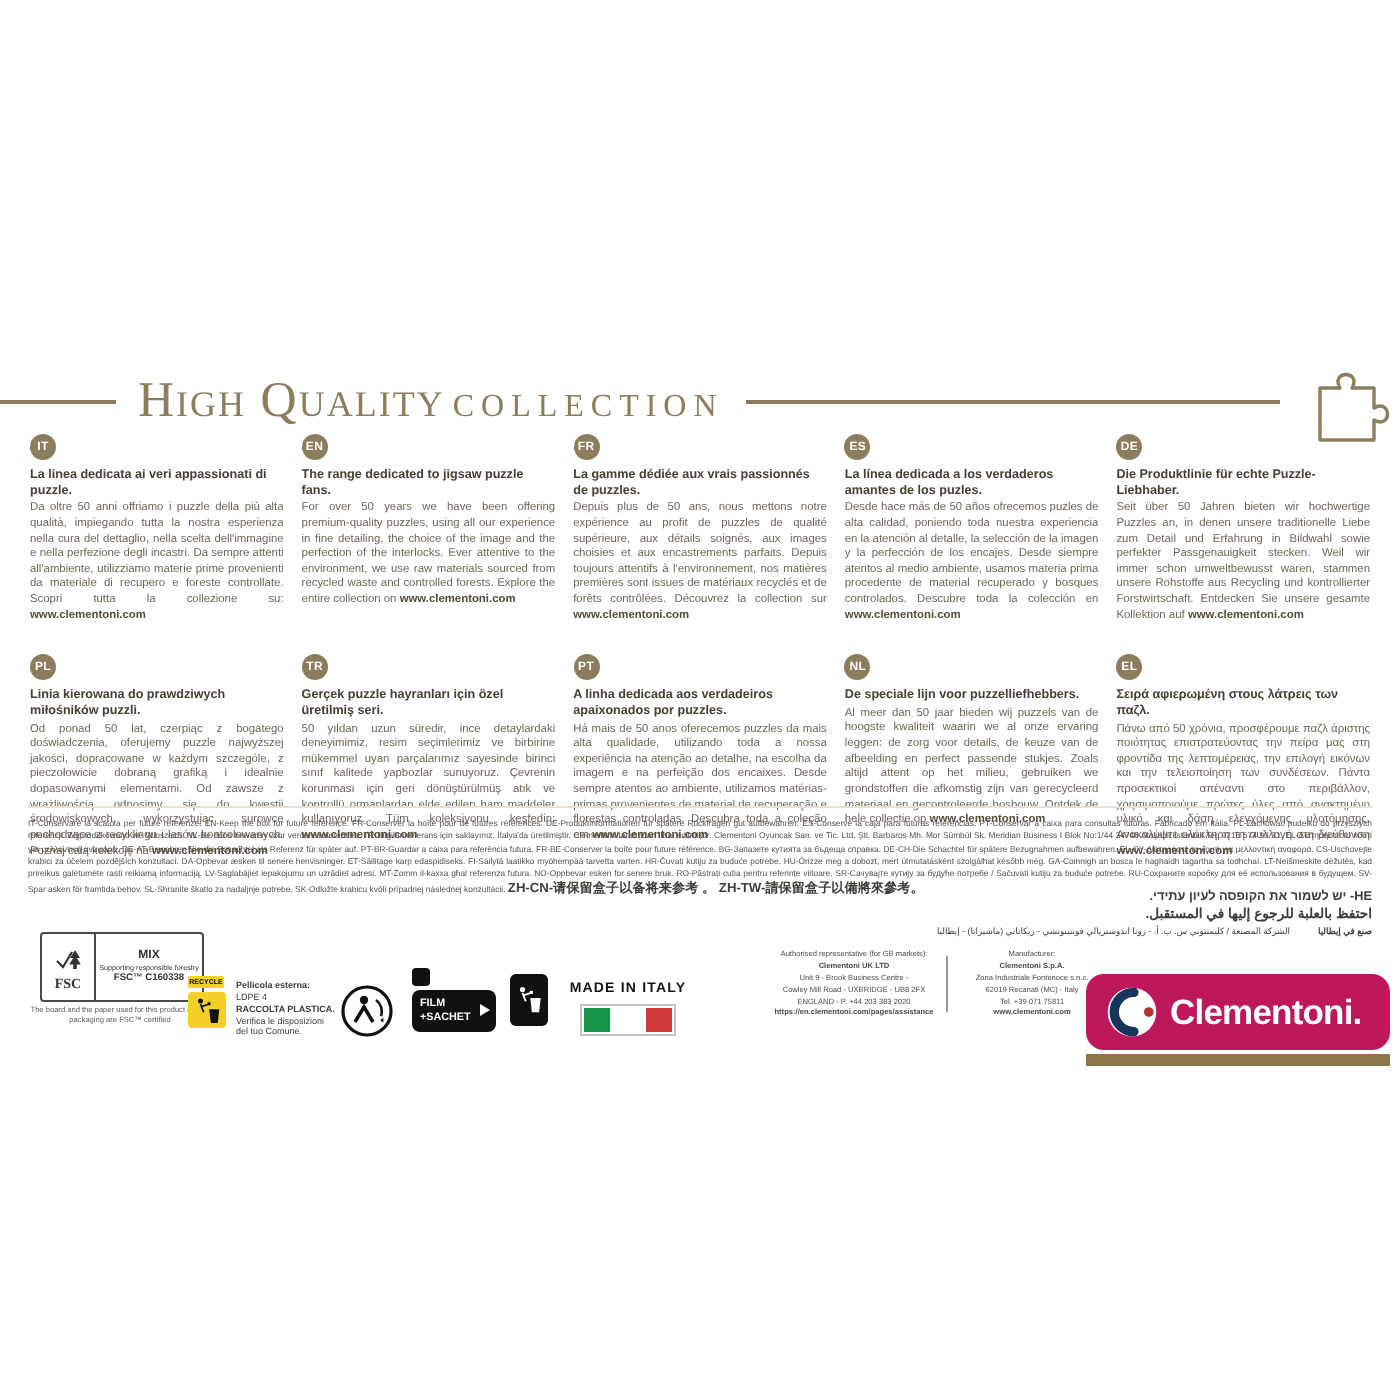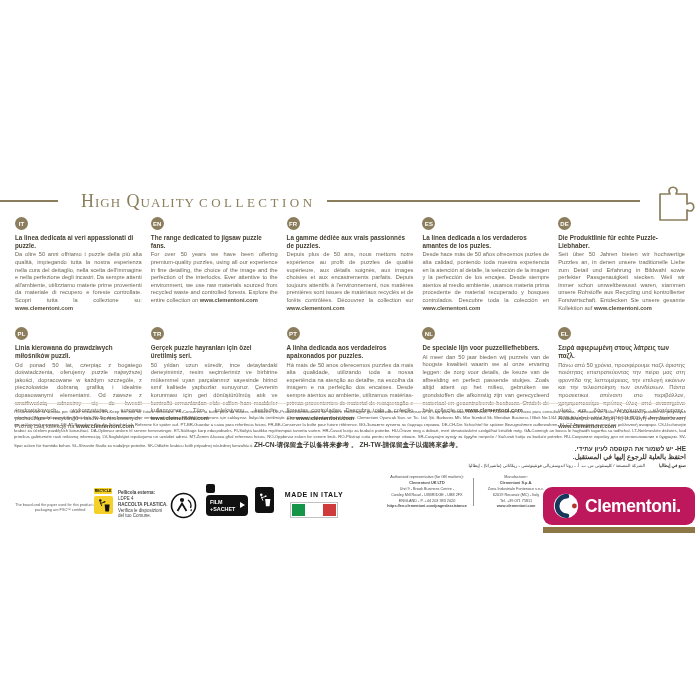--- a/index.html
+++ b/index.html
@@ -5,22 +5,22 @@
   html,body{margin:0;padding:0;background:#fff;}
   #page{position:relative;width:700px;height:700px;background:#fff;overflow:hidden;
         font-family:"Liberation Sans",sans-serif;color:#6e6554;}
 
   
   .header{position:absolute;top:180px;left:0;width:700px;height:42px;display:flex;align-items:center;}
   .hline{height:2px;background:#8c7e5d;}
   .hline.left{width:58px;}
   .hline.right{flex:1;margin-right:12px;}
   .htitle{margin:0 11px;white-space:nowrap;color:#8c7e5d;font-family:"Liberation Serif",serif;}
-  .htitle .hq{font-variant:small-caps;font-size:18px;letter-spacing:1px;margin-left:12px;}
-  .htitle .coll{text-transform:uppercase;font-size:13px;letter-spacing:3.5px;}
+  .htitle .hq{font-variant:small-caps;font-size:25px;letter-spacing:1px;}
+  .htitle .coll{text-transform:uppercase;font-size:16px;letter-spacing:3.5px;}
   .puzzle-ic{margin-right:4px;}
 
   
   .grid{position:absolute;top:217px;left:15px;width:670px;display:grid;
         grid-template-columns:repeat(5,1fr);column-gap:9px;row-gap:15px;}
   .badge{width:13px;height:13px;border-radius:50%;background:#8c7e5d;color:#fff;
          font-size:6px;font-weight:bold;display:flex;align-items:center;justify-content:center;
          margin-bottom:4px;letter-spacing:.2px;}
   .blk h4{font-size:6.3px;margin:0 0 1.5px;color:#474032;line-height:1.25;}
   .blk p{font-size:5.7px;margin:0;text-align:justify;line-height:1.34;color:#6e6554;}
@@ -182,20 +182,34 @@
     <div class="heb">HE- יש לשמור את הקופסה לעיון עתידי.</div>
     <div class="ara1">احتفظ بالعلبة للرجوع إليها في المستقبل.</div>
     <div class="ara2">
       <span>الشركة المصنعة / كليمنتوني س. ب. أ. - زونا اندوستريالي فونتينوتشي - ريكاناتي (ماشيراتا) - إيطاليا</span>
       <span class="made">صنع في إيطاليا</span>
     </div>
   </div>
 
   <div class="bottom">
 
+    <div class="abs fsc-box">
+      <div class="fsc-left">
+        <svg width="15" height="15" viewBox="0 0 15 15">
+          <path d="M1.5 8.5 l3 3 L9 4" fill="none" stroke="#333" stroke-width="1.1"></path>
+          <path d="M10.5 3 l2.5 4 h-1.6 l2 3.3 h-2 v2.2 h-1.8 v-2.2 h-2 l2 -3.3 h-1.6 z" fill="#333"></path>
+        </svg>
+        <div class="fsc-word">FSC</div>
+      </div>
+      <div class="fsc-right">
+        <div class="fsc-mix">MIX</div>
+        <div class="fsc-tag">Supporting responsible forestry</div>
+        <div class="fsc-code">FSC™ C160338</div>
+      </div>
+    </div>
     <div class="abs fsc-note">The board and the paper used for this product and its packaging are FSC™ certified</div>
 
     <div class="abs rec-tag">RECYCLE</div>
     <div class="abs rec-box">
       <svg width="14" height="15" viewBox="0 0 20 24">
         <circle cx="4" cy="4" r="2" fill="#111"></circle>
         <path d="M4 6.5 L6.5 13 M4.5 8.5 L10 6.8" stroke="#111" stroke-width="1.4" fill="none"></path>
         <rect x="9.6" y="5" width="2.4" height="2.4" fill="#111"></rect>
         <path d="M11 10.5 h8 l-1.2 11 h-5.6 z" fill="#111"></path>
       </svg>

